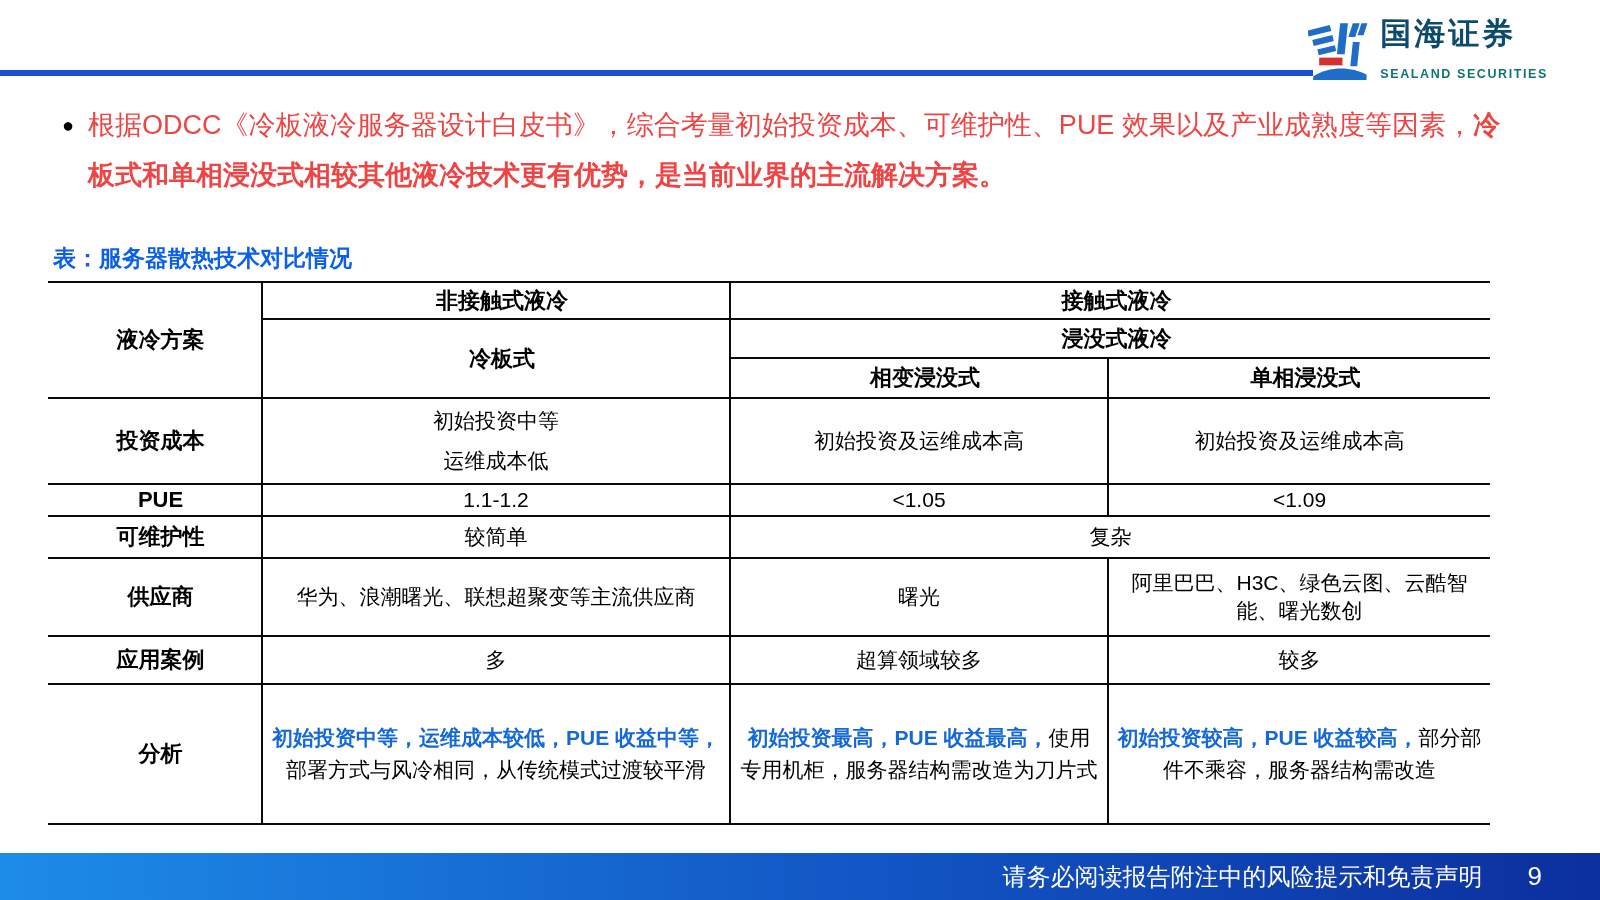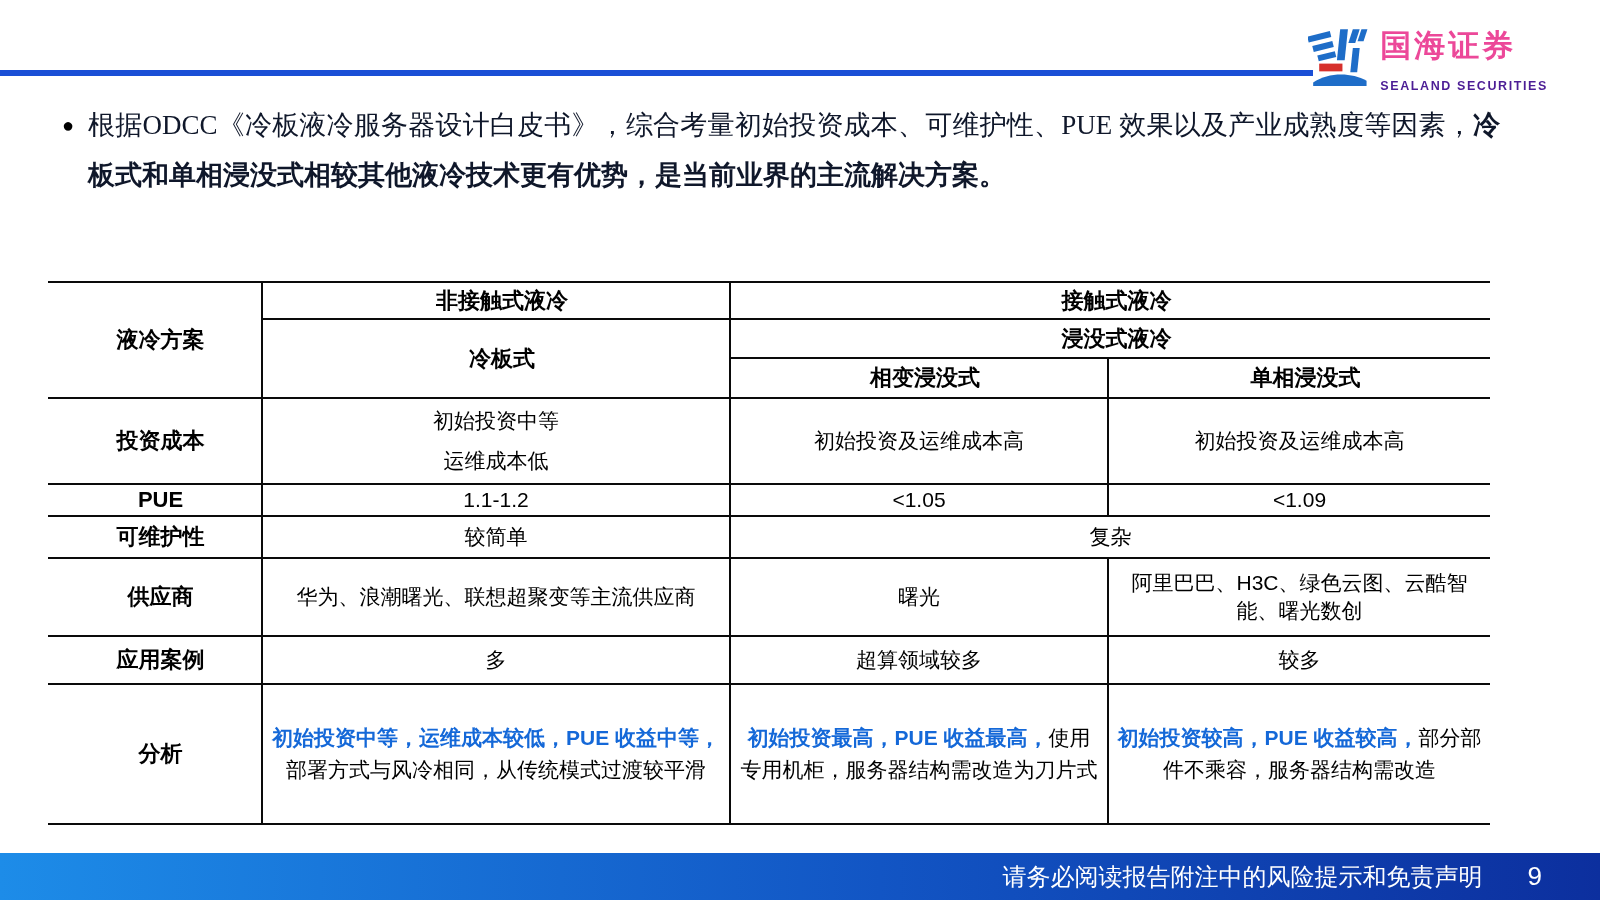--- a/index.html
+++ b/index.html
@@ -6,27 +6,27 @@
   html, body { width: 1600px; height: 900px; background: #fff; font-family: "Liberation Sans", sans-serif; }
   .slide { position: relative; width: 1600px; height: 900px; background: #ffffff; overflow: hidden; }
 
   
   .page-title { position: absolute; top: 10px; left: 14px; font-size: 41px; font-weight: bold; color: #000; letter-spacing: 0.5px; white-space: nowrap; }
   .title-num { font-family: "Liberation Serif", serif; font-weight: bold; margin-right: 6px; }
   .title-rule { position: absolute; top: 70px; left: 0; width: 1313px; height: 6px; background: #1a4fd6; }
 
   .logo { position: absolute; top: 18px; right: 52px; display: flex; align-items: center; gap: 10px; }
   .logo-text { display: flex; flex-direction: column; line-height: 1; }
-  .logo-cn { font-size: 31px; font-weight: bold; color: #ec4899; letter-spacing: 3px; margin-top: 12px; }
-  .logo-en { font-size: 12.5px; font-weight: bold; color: #4c1d95; letter-spacing: 1.6px; margin-top: 19px; }
+  .logo-cn { font-size: 31px; font-weight: bold; color: #0c4a6e; letter-spacing: 3px; }
+  .logo-en { font-size: 12.5px; font-weight: bold; color: #0f766e; letter-spacing: 1.6px; margin-top: 19px; }
 
   
   .intro { position: absolute; top: 100px; left: 62px; width: 1438px; display: flex; }
   .bullet-dot { font-size: 20px; line-height: 50px; margin-right: 14px; color: #000; }
-  .intro p { font-size: 27px; line-height: 50px; color: #0f172a; text-align: justify; font-family: Liberation Serif, serif; }
+  .intro p { font-size: 27px; line-height: 50px; color: #ef4444; text-align: justify; }
   .intro .bold-part { font-weight: bold; }
 
   
   .table-caption { position: absolute; top: 243px; left: 53px; font-size: 23px; font-weight: bold; color: #0b5fe8; }
 
   
   table.cmp { position: absolute; top: 281px; left: 48px; width: 1442px; border-collapse: collapse; table-layout: fixed; border-left: hidden; border-right: hidden; }
   table.cmp td, table.cmp th { border: 2px solid #0a0a0a; text-align: center; vertical-align: middle; font-size: 21px; color: #000; padding: 2px 8px; font-weight: normal; }
   table.cmp th { font-size: 22px; font-weight: bold; padding-left: 20px; }
   col.c1 { width: 214px; } col.c2 { width: 468px; } col.c3 { width: 378px; } col.c4 { width: 382px; }
@@ -77,20 +77,21 @@
       <div class="logo-cn">国海证券</div>
       <div class="logo-en">SEALAND SECURITIES</div>
     </div>
   </div>
 
   <div class="intro">
     <span class="bullet-dot">●</span>
     <p><span>根据ODCC《冷板液冷服务器设计白皮书》，综合考量初始投资成本、可维护性、PUE 效果以及产业成熟度等因素，</span><span class="bold-part">冷板式和单相浸没式相较其他液冷技术更有优势，是当前业界的主流解决方案。</span></p>
   </div>
 
+  <div class="table-caption">表：服务器散热技术对比情况</div>
 
   <table class="cmp">
     <colgroup>
         <col class="c1">
         <col class="c2">
         <col class="c3">
         <col class="c4">
       </colgroup>
     <tbody>
         <tr class="rh1">

